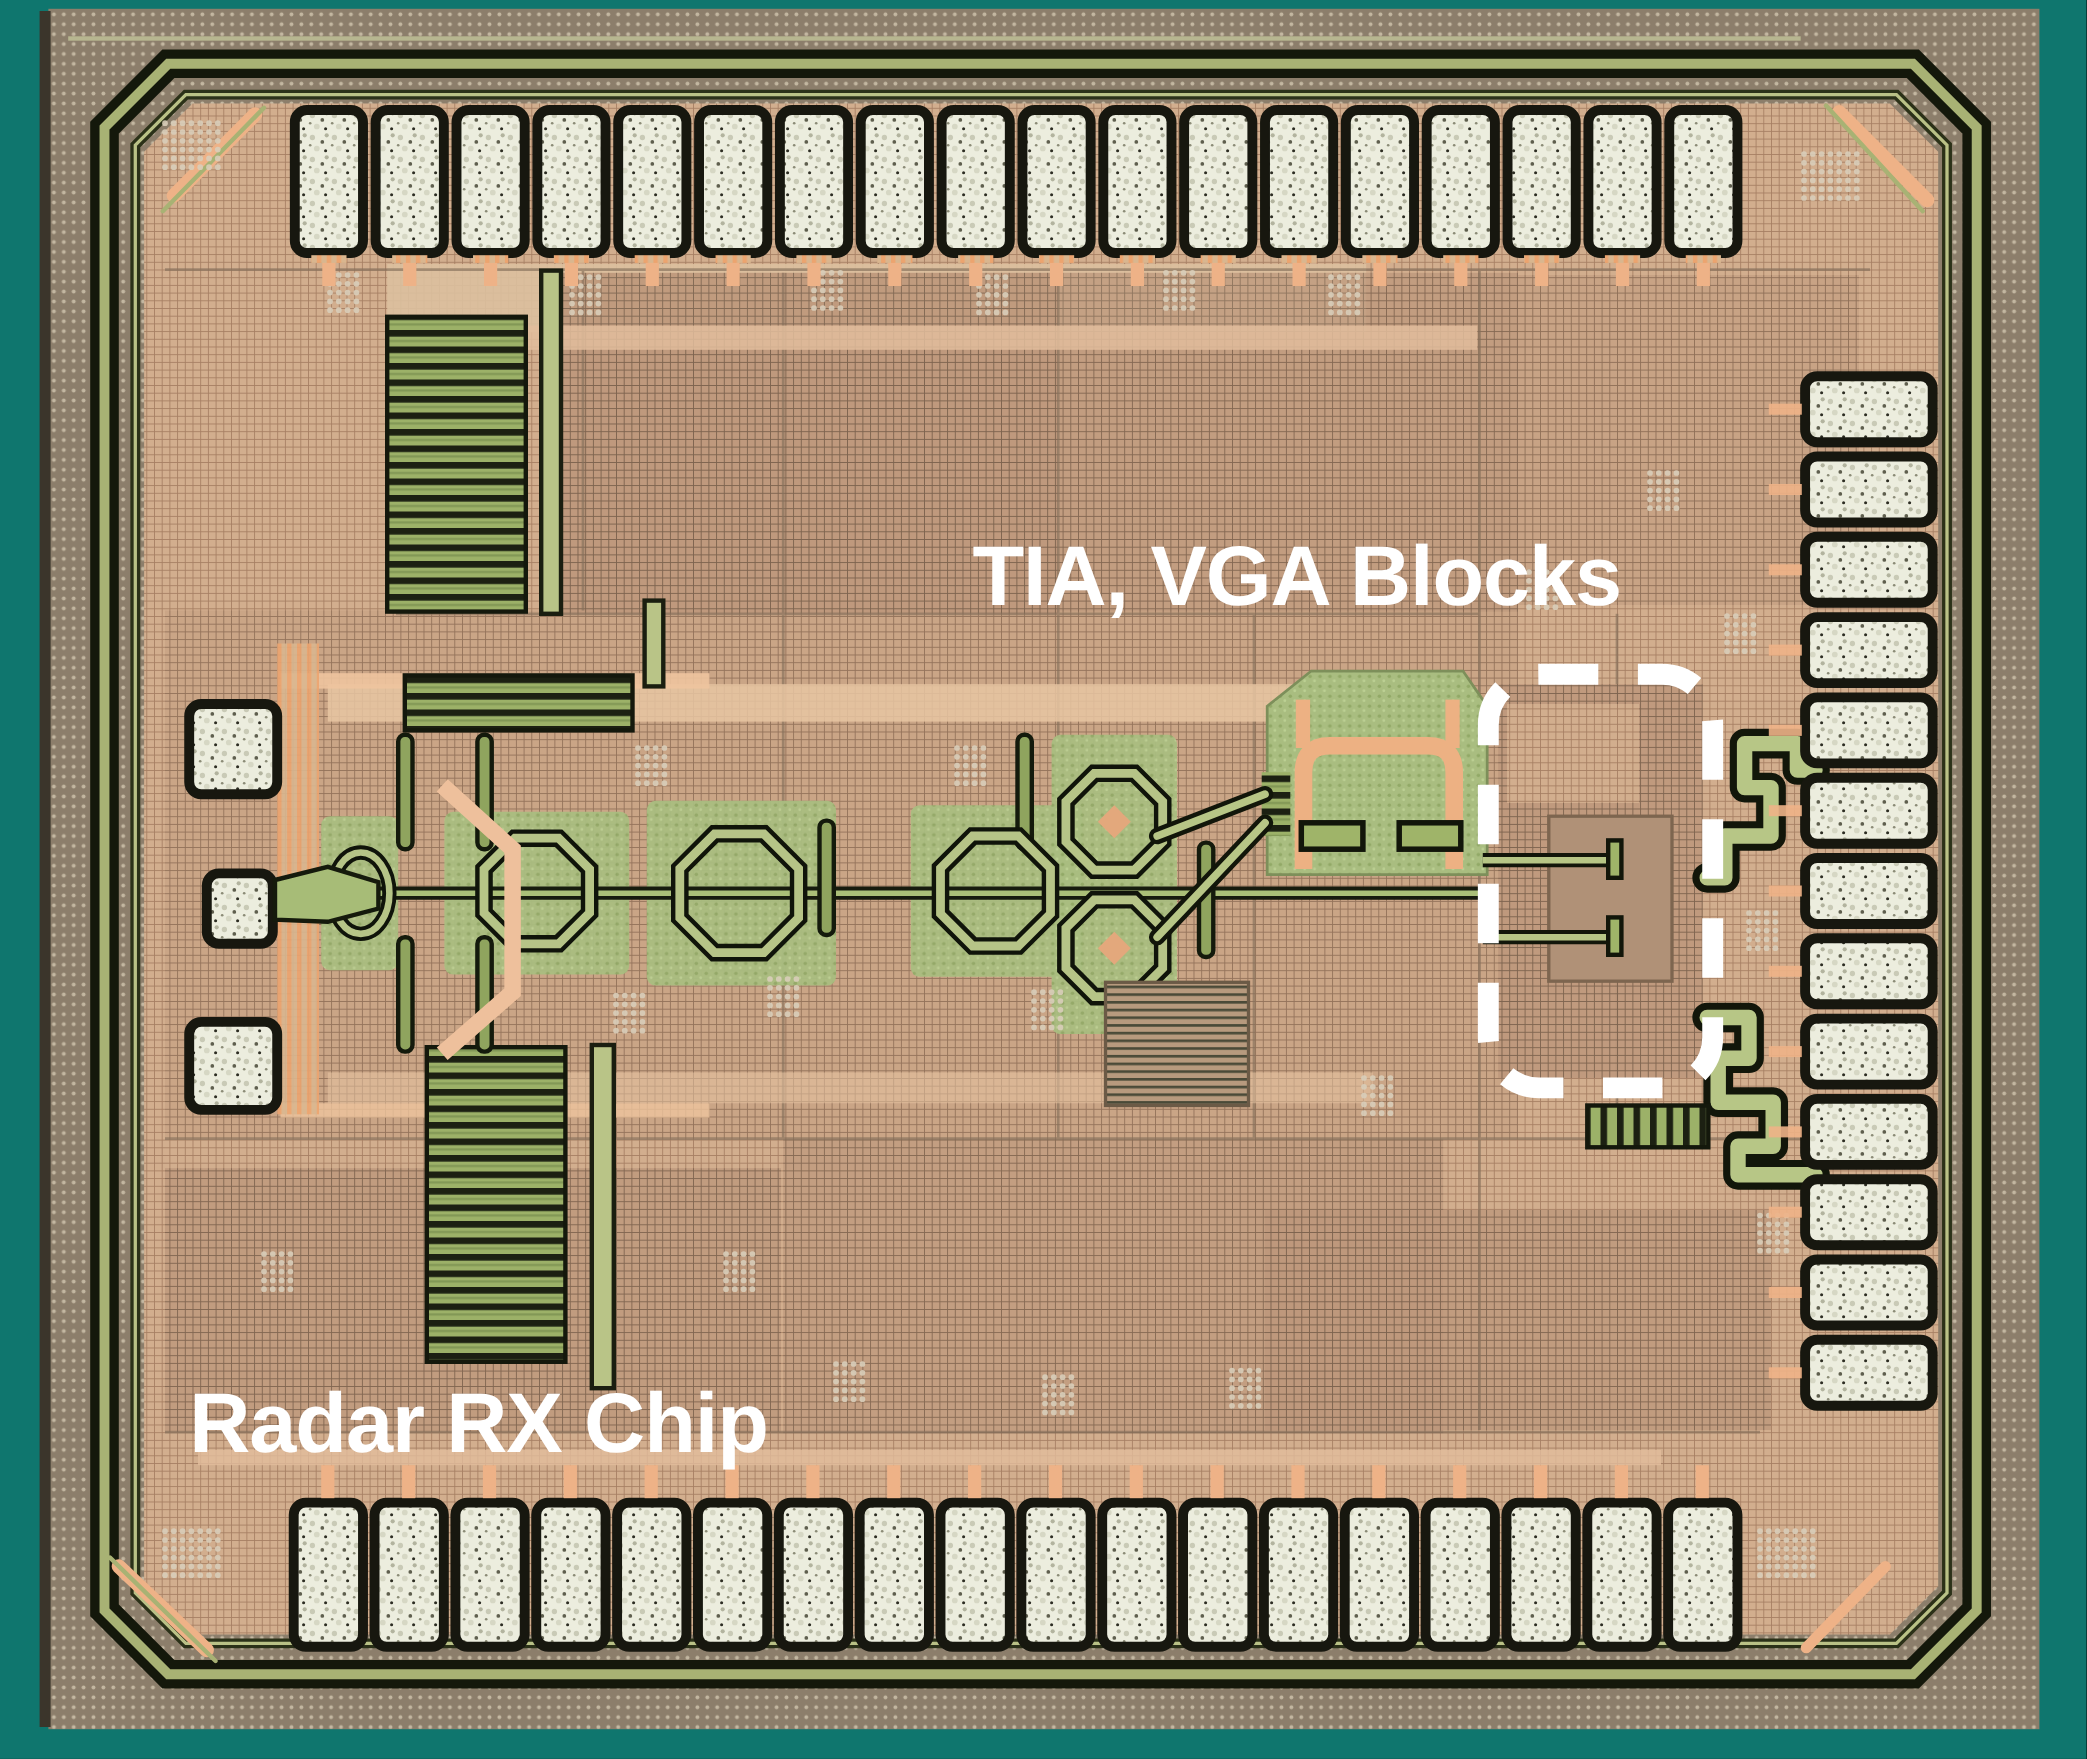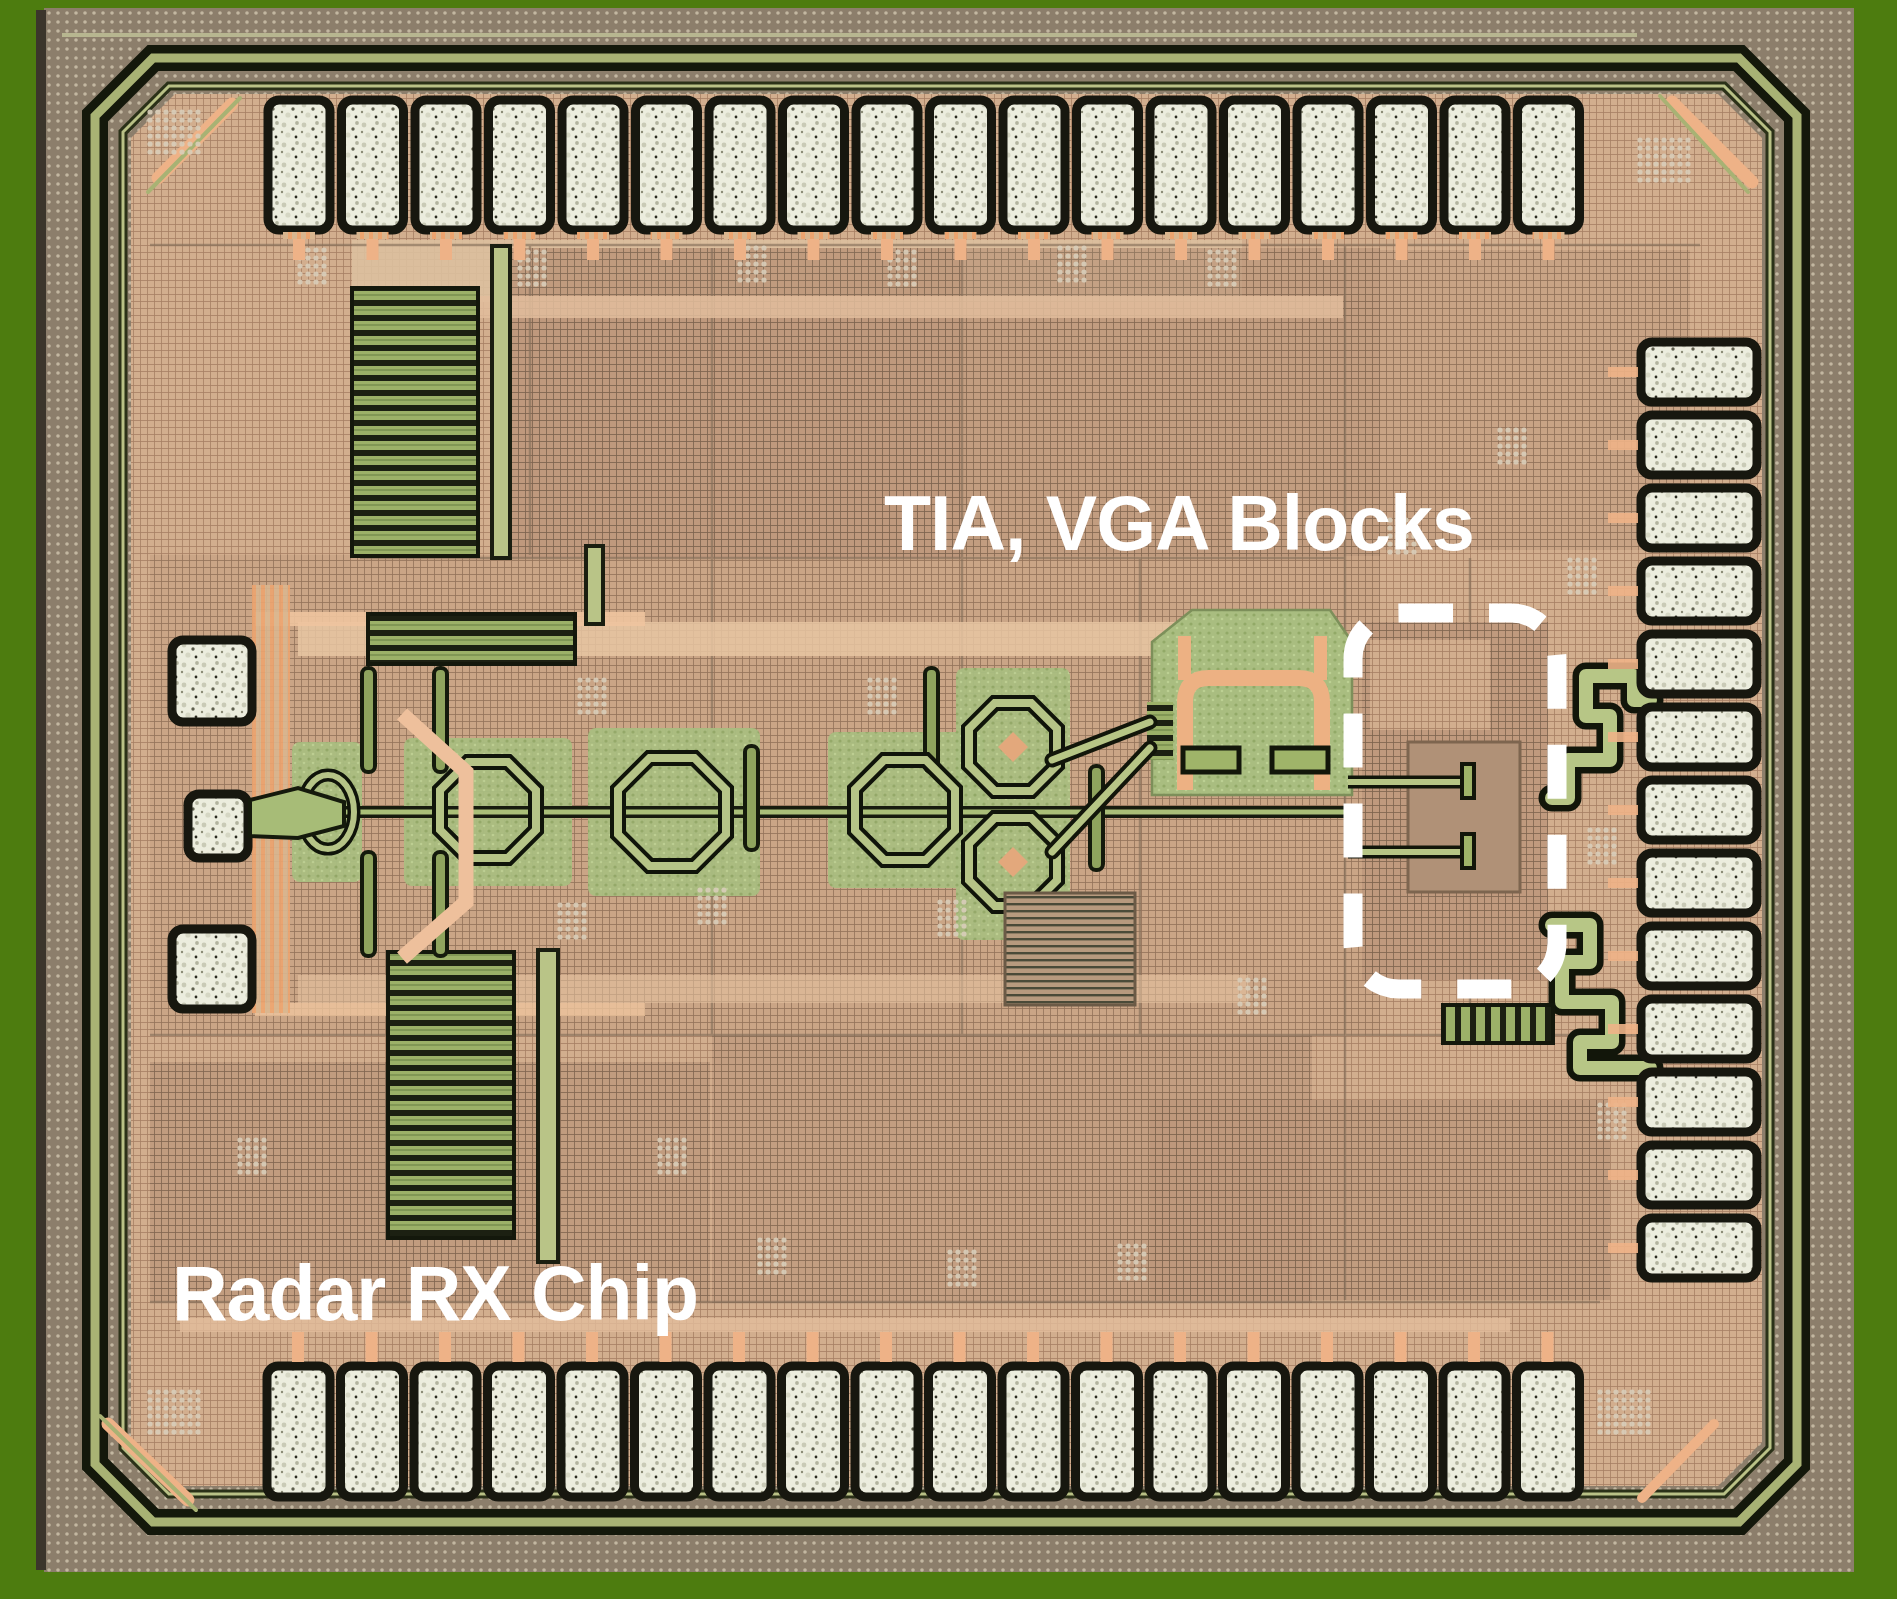--- a/index.html
+++ b/index.html
@@ -1,16 +1,16 @@
 <!DOCTYPE html>
 <html><head>
 <meta charset="utf-8">
 <style>
   html,body{margin:0;padding:0;background:#000;}
-  #stage{position:relative;width:1897px;height:1599px;background:#4d7c0f;overflow:hidden;}
+  #stage{position:relative;width:1897px;height:1599px;background:#0f766e;overflow:hidden;}
   svg{position:absolute;left:0;top:0;}
   text.die-label{font-family:"Liberation Sans",sans-serif;font-weight:bold;fill:#ffffff;letter-spacing:-1px;}
 </style>
 </head>
 <body>
 
 <div id="stage">
 <svg id="die" viewBox="0 0 1897 1599" width="1897" height="1599">
   <defs>
     <pattern id="patDots" width="9" height="9" patternUnits="userSpaceOnUse">

